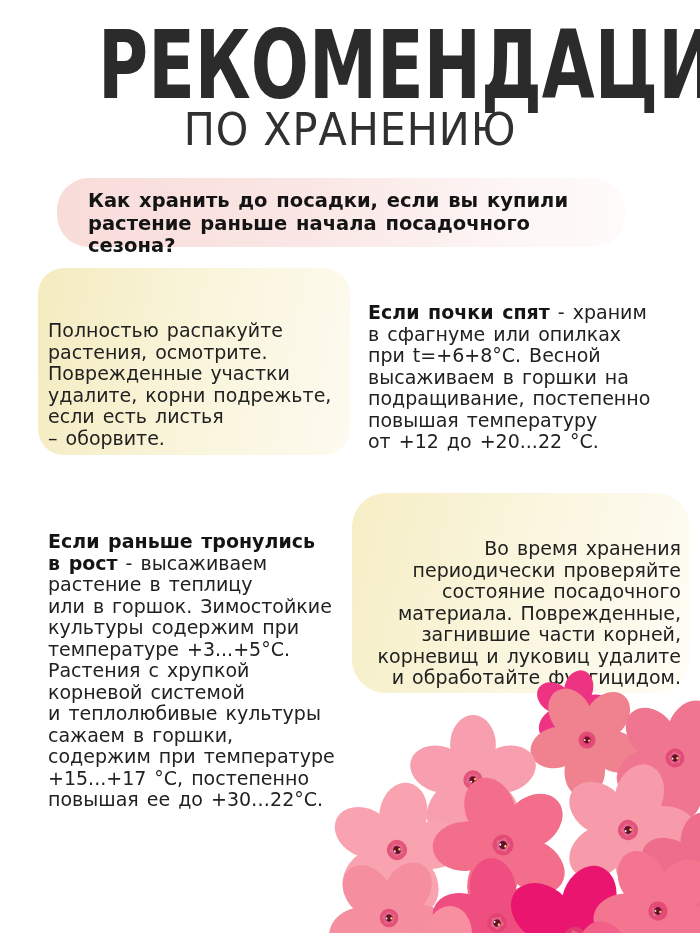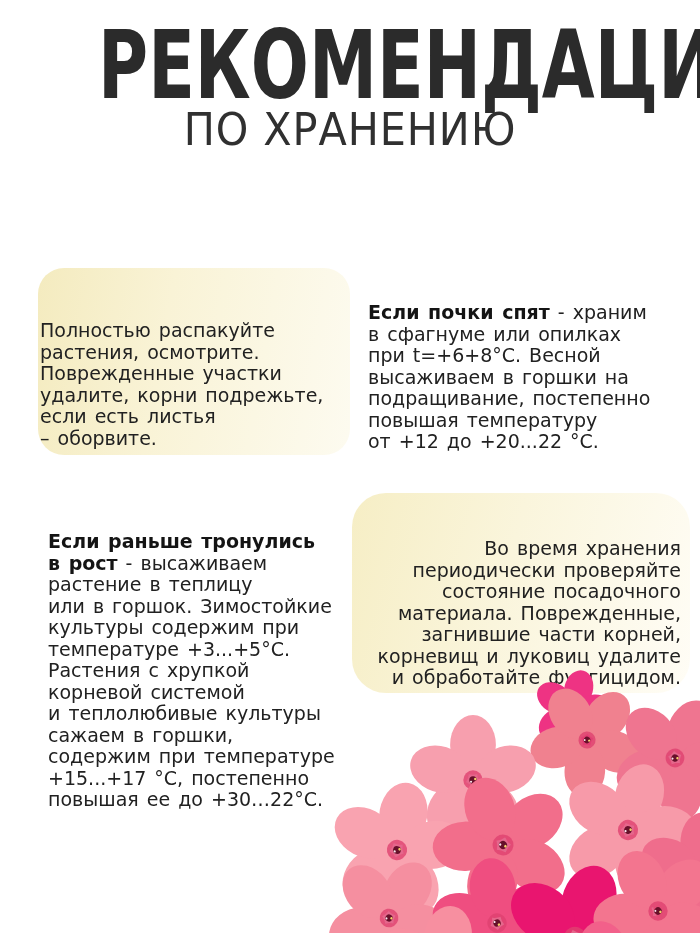--- a/index.html
+++ b/index.html
@@ -43,36 +43,40 @@
     position:absolute;left:352px;top:493px;width:338px;height:200px;
     border-radius:34px;
     background:linear-gradient(105deg,#f6eec5 0%,#faf5dc 45%,#fffdf6 100%);
   }
   .tip{
     position:absolute;
     font-size:19px;line-height:21.5px;color:#212121;
     white-space:pre-line;word-spacing:2px;
   }
   .tip .lead{font-weight:bold;color:#141414;}
-  .tip-1{left:40px;top:281px;width:296px;margin-top:39px;}
+  .tip-1{left:48px;top:281px;width:296px;margin-top:39px;}
   .tip-2{left:368px;top:283px;width:310px;}
   .tip-3{left:48px;top:512px;width:300px;}
   .tip-4{left:369px;top:519px;width:312px;text-align:right;}
   .flowers{
     position:absolute;left:325px;top:638px;width:375px;height:295px;
   }
 </style>
 </head>
 <body>
 
 <div class="page">
 
   <div class="title-main">РЕКОМЕНДАЦИИ</div>
   <div class="title-sub">ПО ХРАНЕНИЮ</div>
 
+  <div class="q-box">
+    <div class="q-text">Как хранить до посадки, если вы купили
+растение раньше начала посадочного сезона?</div>
+  </div>
 
   <div class="cream-box-1"></div>
   <div class="cream-box-4"></div>
 
   <p class="tip tip-1"><span class="lead"></span><span>Полностью распакуйте
 растения, осмотрите.
 Поврежденные участки
 удалите, корни подрежьте,
 если есть листья
 – оборвите.</span></p>

